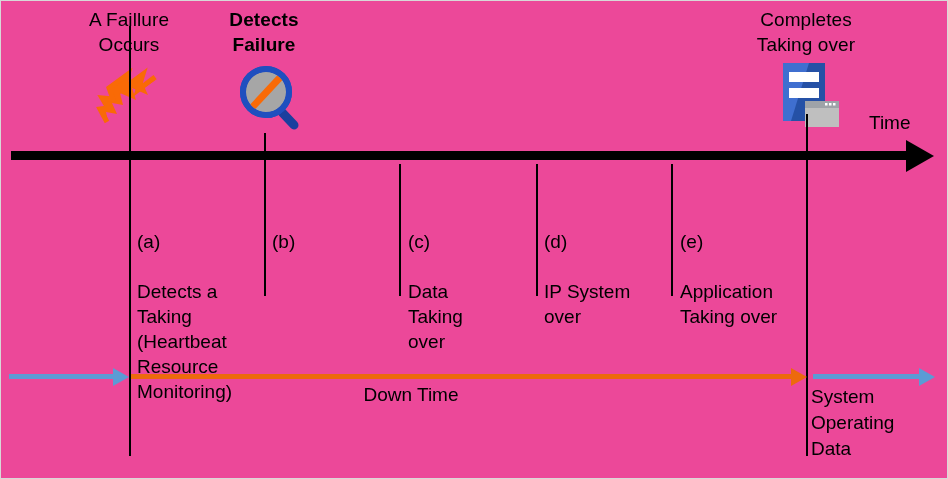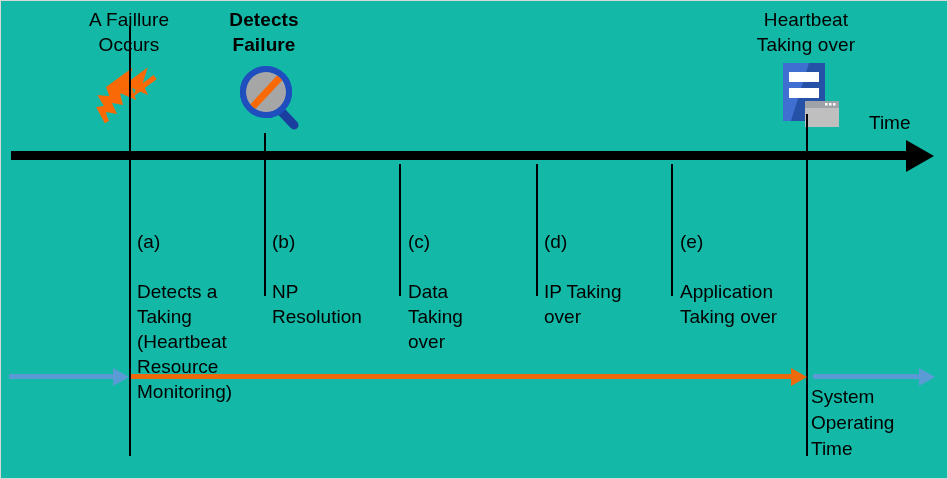--- a/index.html
+++ b/index.html
@@ -7,21 +7,21 @@
     padding: 0;
     background: #ffffff;
   }
   body {
     font-family: "Liberation Sans", sans-serif;
   }
   #canvas {
     position: relative;
     width: 948px;
     height: 479px;
-    background: #14b8a6;
+    background: #ec4899;
     border: 1px solid #d8d8d8;
     box-sizing: border-box;
     overflow: hidden;
   }
 
   
   .event-label {
     position: absolute;
     text-align: center;
     font-size: 19px;
@@ -116,21 +116,21 @@
 <body>
 
 <div id="canvas">
 
   <div class="event-label" style="left:58px; top:6px; width:140px;">A Faillure
 Occurs</div>
 
   <div class="event-label" style="left:198px; top:6px; width:130px;font-weight:bold;">Detects
 Failure</div>
 
-  <div class="event-label" style="left:730px; top:6px; width:150px;">Heartbeat
+  <div class="event-label" style="left:730px; top:6px; width:150px;">Completes
 Taking over</div>
 
   <div class="icon-wrap" style="left:92px; top:62px; width:74px; height:70px;">
     <svg width="74" height="70" viewBox="0 0 74 70">
       <path d="M64 16 L44 30 L49 14 L30 27 L34 13 L17 26 L21 37 L10 36 L16 46 L8 47 L15 58
                L13 49 L24 51 L19 40 L30 42 L27 30 L43 37 L39 25 L55 32 L50 21 Z" fill="#f96a06"></path>
       <path d="M62 14 L45 27 L50 11 L31 25 L35 11 L16 25 L20 36 L9 35 L15 45 L7 46 L14 59" fill="none" stroke="#f96a06" stroke-width="5" stroke-linejoin="miter"></path>
     </svg>
   </div>
 
@@ -178,50 +178,49 @@
     <span>(a)</span><br>
     <span>Detects a
  Taking
 (Heartbeat
 Resource
 Monitoring)</span>
   </div>
 
   <div class="phase" style="left:271px; top:203px; width:126px;">
     <span>(b)</span><br>
-    <span>NP
-Resolution</span>
   </div>
 
   <div class="phase" style="left:407px; top:203px; width:126px;">
     <span>(c)</span><br>
     <span>Data
 Taking
 over</span>
   </div>
 
   <div class="phase" style="left:543px; top:203px; width:126px;">
     <span>(d)</span><br>
-    <span>IP Taking
+    <span>IP System
 over</span>
   </div>
 
   <div class="phase" style="left:679px; top:203px; width:140px;">
     <span>(e)</span><br>
     <span>Application
 Taking over</span>
   </div>
 
   <div class="bar bar-blue" style="left:8px; top:373px; width:104px;"></div>
   <div class="head head-blue" style="left:112px; top:367px;"></div>
 
   <div class="bar bar-orange" style="left:130px; top:373px; width:660px;"></div>
   <div class="head head-orange" style="left:790px; top:367px;"></div>
 
+  <div class="downtime-label">Down Time</div>
 
   <div class="bar bar-blue" style="left:812px; top:373px; width:106px;"></div>
   <div class="head head-blue" style="left:918px; top:367px;"></div>
 
   <div class="operating-label">System
 Operating
-Time</div>
+Data</div>
 
 </div>
 
 </body></html>

